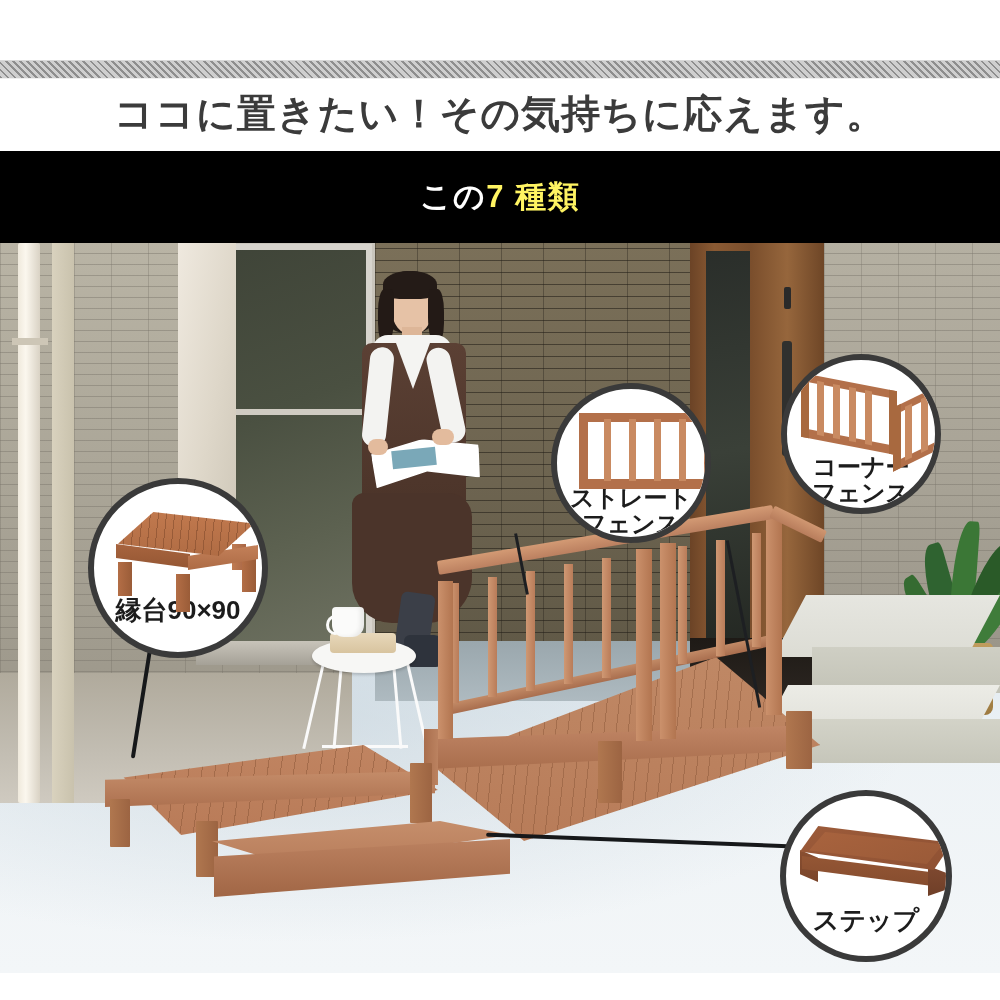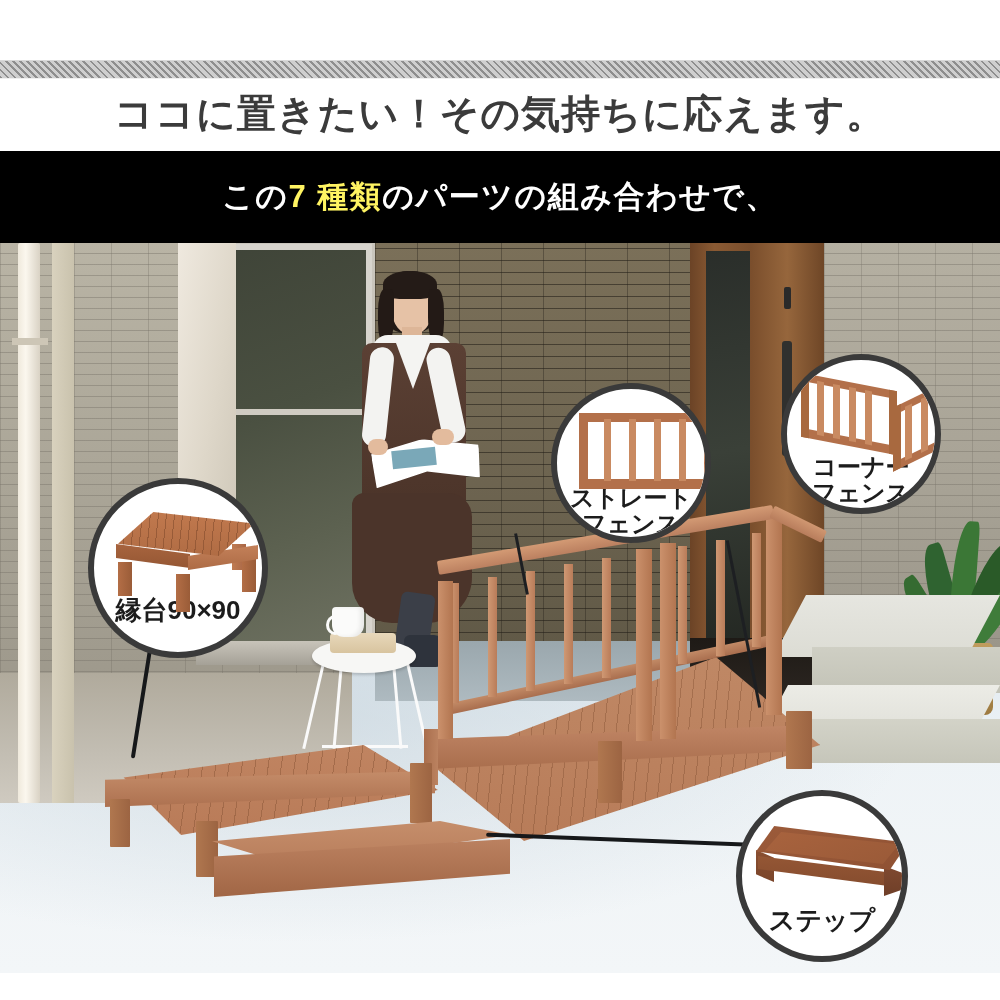--- a/index.html
+++ b/index.html
@@ -444,21 +444,20 @@
 
 <div id="page">
 
   <div class="stripe-bar"></div>
   <div class="headline">ココに置きたい！その気持ちに応えます。</div>
 
   <div class="black-band">
     <div class="band-line">
       <span>この</span>
         <span class="hl">7 種類</span>
-        <span>のパーツの組み合わせで、</span>
     </div>
   </div>
 
   <div class="photo">
 
     <div class="ground"></div>
     <div class="ground-shade"></div>
 
     <div class="wall-left"></div>
     <div class="wall-left-low"></div>
@@ -614,21 +613,21 @@
           <div class="cf-bal" style="left:48px;"></div>
           <div class="cf-bal" style="left:64px;"></div>
           <div class="cf-post" style="left:88px;"></div>
         </div>
       </div>
     </div>
     <div class="callout-label" style="font-size:24px;letter-spacing:0px;">コーナー
 フェンス</div>
   </div>
 
-  <div class="callout" id="callout-step" style="left:736px;top:790px;width:172px;height:172px;">
+  <div class="callout" id="callout-step" style="left:780px;top:790px;width:172px;height:172px;">
     <div class="callout-art" style="height:110px;">
       <div class="stepart">
         <div class="sa-face-l"></div>
         <div class="sa-face-f"></div>
         <div class="sa-face-r"></div>
         <div class="sa-top"></div>
         <div class="sa-inner"></div>
       </div>
     </div>
     <div class="callout-label" style="font-size:26px;letter-spacing:0px;">ステップ</div>

